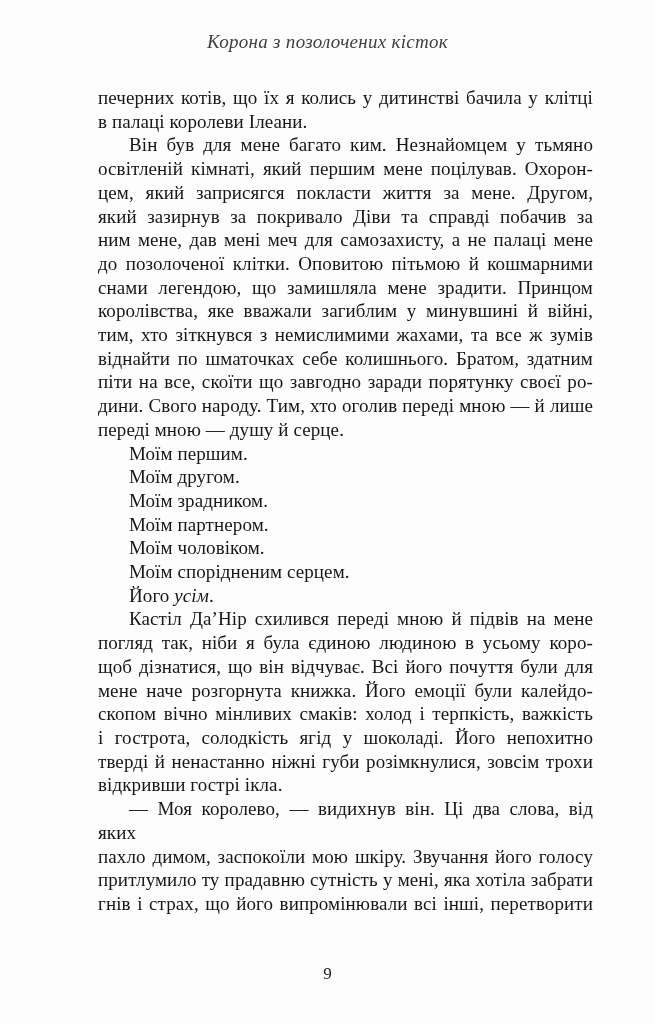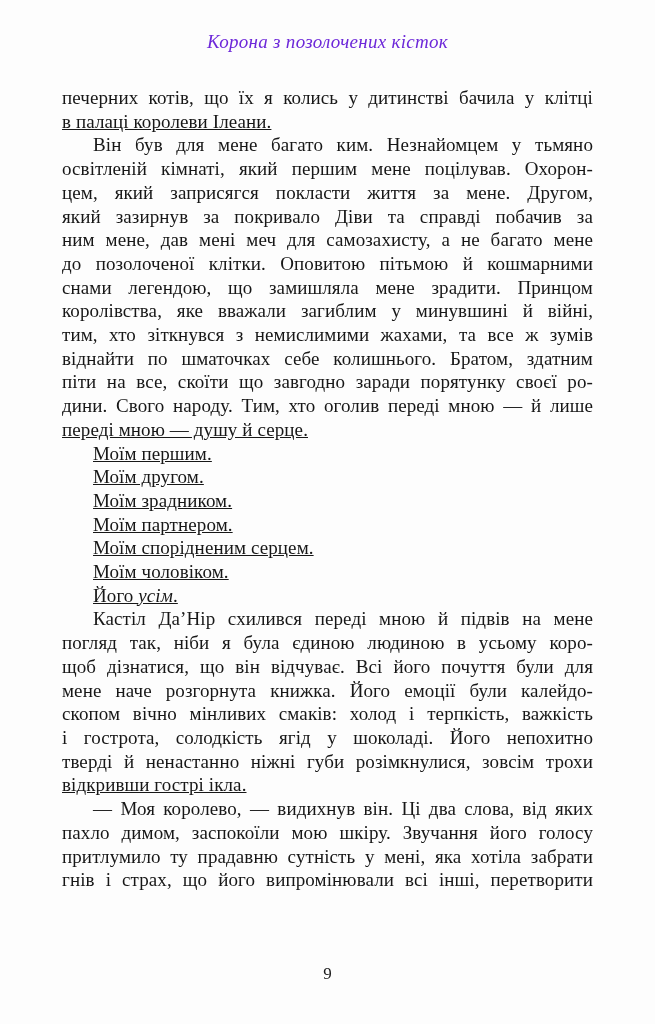--- a/index.html
+++ b/index.html
@@ -22,43 +22,43 @@
   }
   .running-header {
     position: absolute;
     top: 31px;
     left: 0;
     width: 100%;
     text-align: center;
     font-style: italic;
     font-size: 19px;
     letter-spacing: 0.3px;
-    color: #6d28d9;
+    color: #404040;
   }
   .text-block {
     position: absolute;
     left: 62px;
     top: 86px;
     width: 531px;
     font-size: 19px;
     line-height: 23.7px;
     letter-spacing: 0.1px;
   }
   .paragraph {
     margin: 0;
     padding: 0;
   }
   .line {
     text-align: justify;
     text-align-last: justify;
     white-space: normal;
+    margin-left: 36px;
   }
   .line.last {
     text-align-last: left;
-    text-decoration: underline;
   }
   .line.indent {
     text-indent: 31px;
   }
   .em {
     font-style: italic;
   }
   .page-number {
     position: absolute;
     top: 964px;
@@ -78,21 +78,21 @@
   <div class="text-block">
       <div class="paragraph">
         <div class="line">печерних котів, що їх я колись у дитинстві бачила у клітці</div>
         <div class="line last">в палаці королеви Ілеани.</div>
       </div>
       <div class="paragraph">
         <div class="line indent">Він був для мене багато ким. Незнайомцем у тьмяно</div>
         <div class="line">освітленій кімнаті, який першим мене поцілував. Охорон-</div>
         <div class="line">цем, який заприсягся покласти життя за мене. Другом,</div>
         <div class="line">який зазирнув за покривало Діви та справді побачив за</div>
-        <div class="line">ним мене, дав мені меч для самозахисту, а не багато мене</div>
+        <div class="line">ним мене, дав мені меч для самозахисту, а не палаці мене</div>
         <div class="line">до позолоченої клітки. Оповитою пітьмою й кошмарними</div>
         <div class="line">снами легендою, що замишляла мене зрадити. Принцом</div>
         <div class="line">королівства, яке вважали загиблим у минувшині й війні,</div>
         <div class="line">тим, хто зіткнувся з немислимими жахами, та все ж зумів</div>
         <div class="line">віднайти по шматочках себе колишнього. Братом, здатним</div>
         <div class="line">піти на все, скоїти що завгодно заради порятунку своєї ро-</div>
         <div class="line">дини. Свого народу. Тим, хто оголив переді мною — й лише</div>
         <div class="line last">переді мною — душу й серце.</div>
       </div>
       <div class="paragraph">
@@ -101,24 +101,24 @@
       <div class="paragraph">
         <div class="line indent last">Моїм другом.</div>
       </div>
       <div class="paragraph">
         <div class="line indent last">Моїм зрадником.</div>
       </div>
       <div class="paragraph">
         <div class="line indent last">Моїм партнером.</div>
       </div>
       <div class="paragraph">
-        <div class="line indent last">Моїм спорідненим серцем.</div>
+        <div class="line indent last">Моїм чоловіком.</div>
       </div>
       <div class="paragraph">
-        <div class="line indent last">Моїм чоловіком.</div>
+        <div class="line indent last">Моїм спорідненим серцем.</div>
       </div>
       <div class="paragraph">
         <div class="line indent last"><span>Його </span><span class="em">усім</span><span>.</span></div>
       </div>
       <div class="paragraph">
         <div class="line indent">Кастіл Да’Нір схилився переді мною й підвів на мене</div>
         <div class="line">погляд так, ніби я була єдиною людиною в усьому коро-</div>
         <div class="line">щоб дізнатися, що він відчуває. Всі його почуття були для</div>
         <div class="line">мене наче розгорнута книжка. Його емоції були калейдо-</div>
         <div class="line">скопом вічно мінливих смаків: холод і терпкість, важкість</div>

